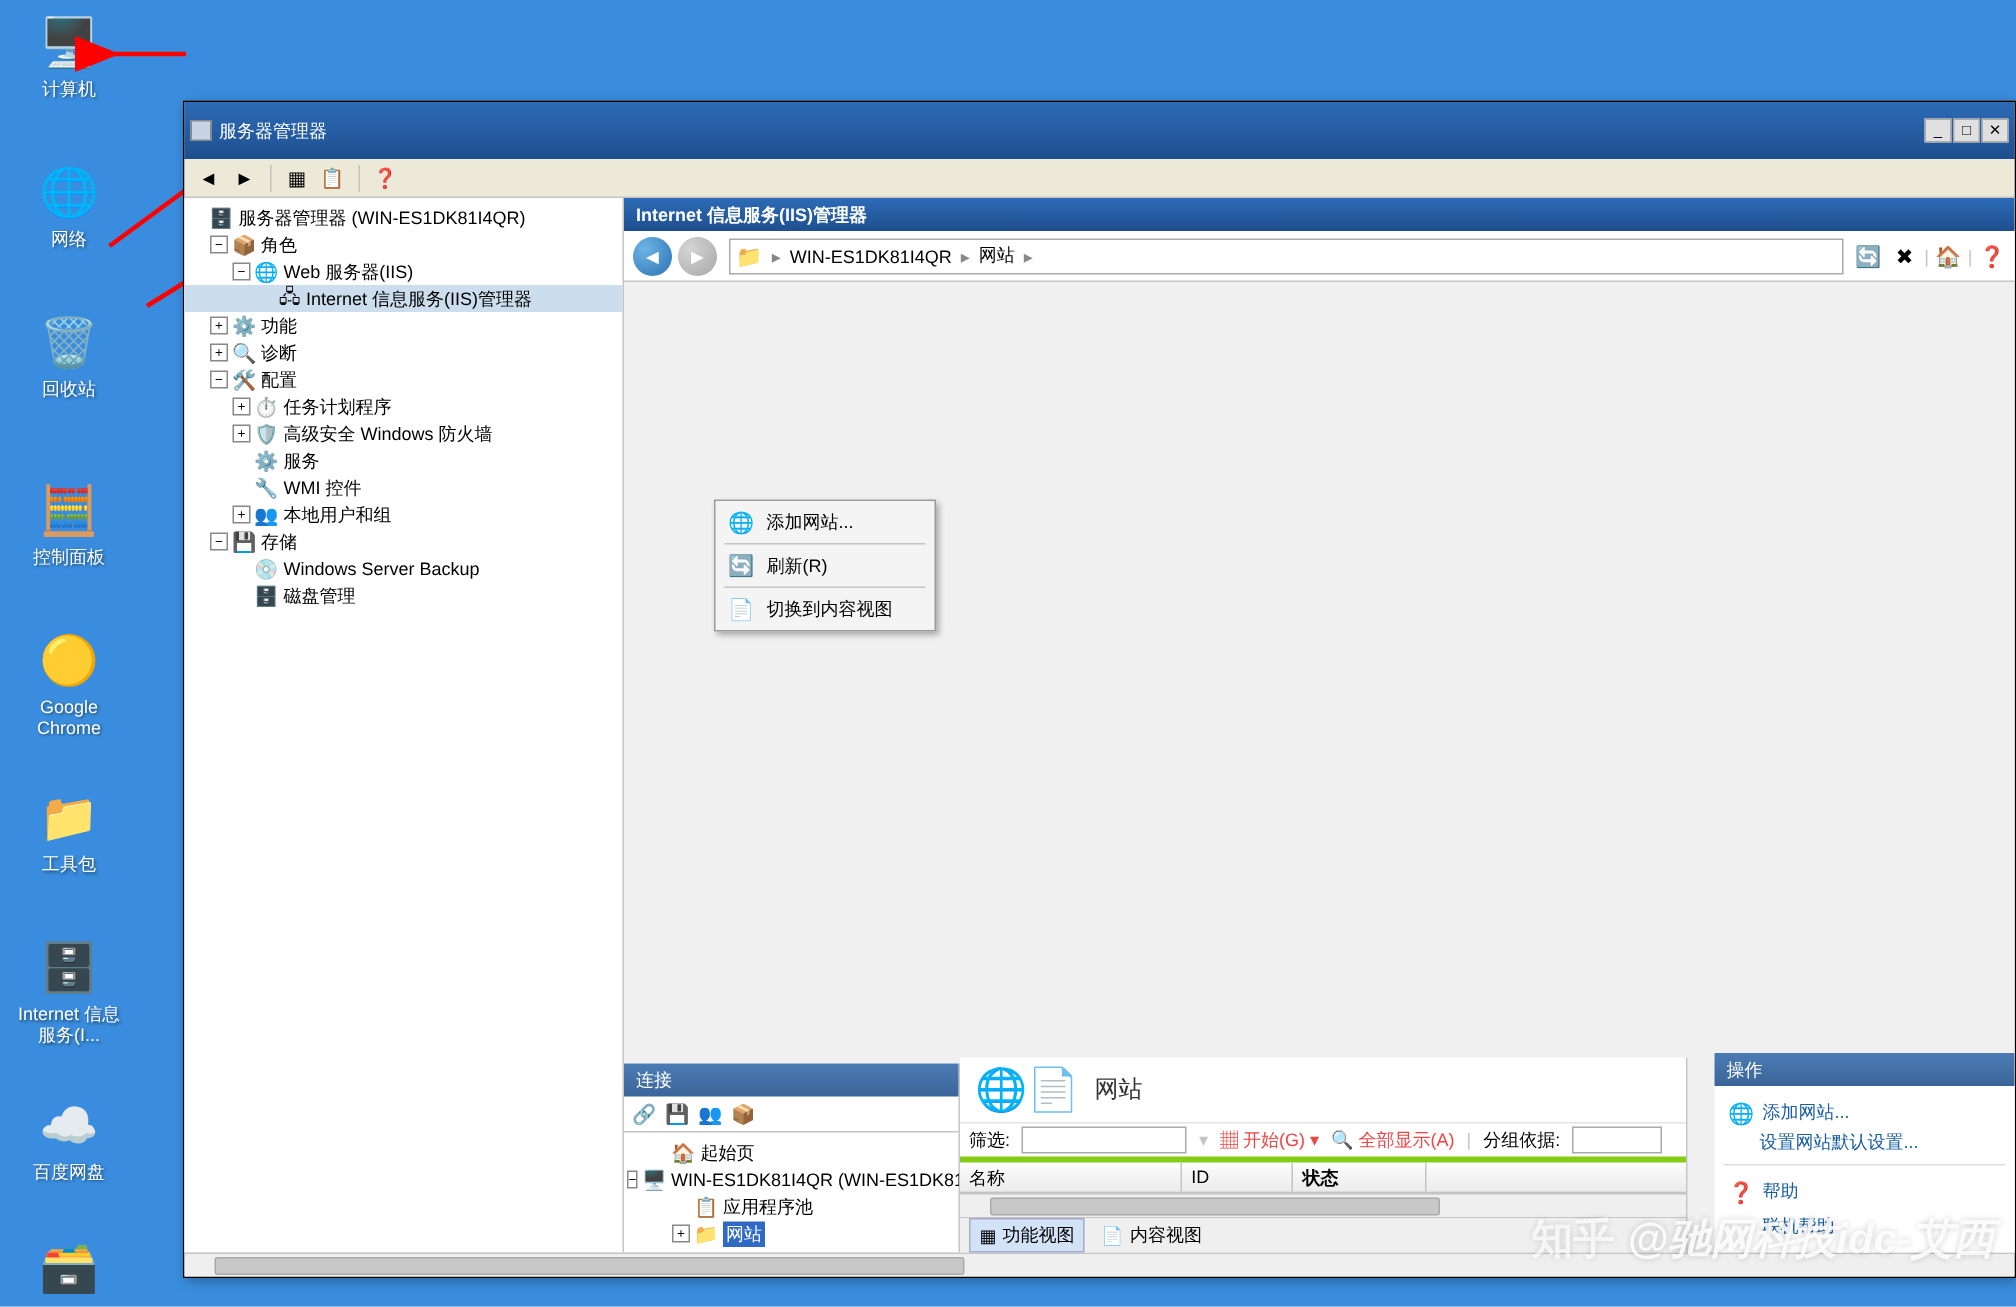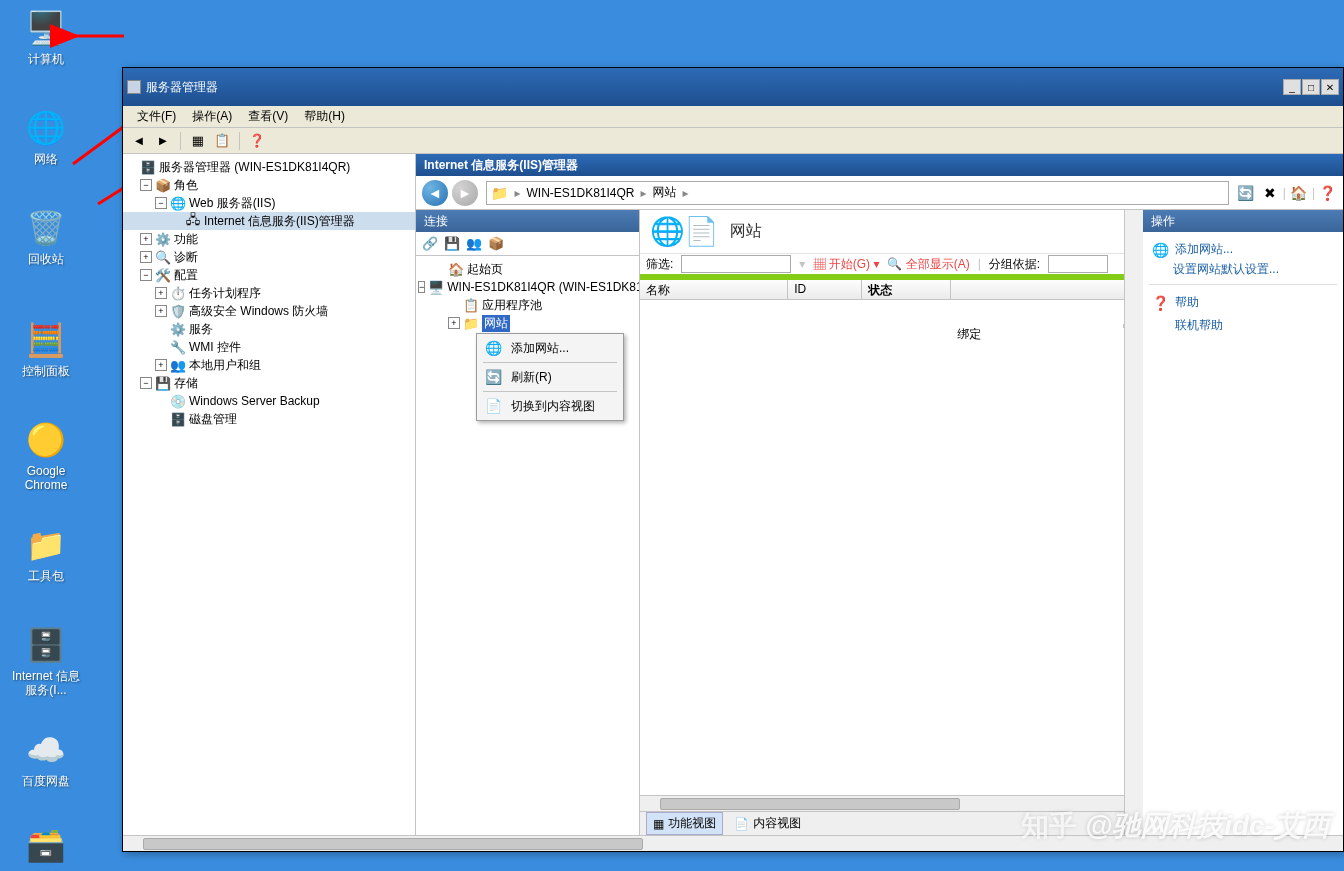--- a/index.html
+++ b/index.html
@@ -32,33 +32,33 @@
 .iis-title { height: 22px; background: linear-gradient(to bottom, #2d6bb6, #1e4f8f); color: #fff; display: flex; align-items: center; padding: 0 8px; font-weight: bold; font-size: 12px; position: relative; }
 .iis-navbar { height: 34px; background: #fff; border-bottom: 1px solid #c4c4c4; display: flex; align-items: center; padding: 0 4px; }
 .nav-btn { width: 26px; height: 26px; border-radius: 50%; background: radial-gradient(circle at 30% 30%, #6eb5e4, #2a72b3); display: flex; align-items: center; justify-content: center; color: #fff; font-size: 14px; margin: 0 2px; cursor: pointer; }
 .nav-btn.dis { background: radial-gradient(circle at 30% 30%, #d4d4d4, #a8a8a8); }
 .crumb-bar { flex: 1; height: 24px; border: 1px solid #aaa; margin: 0 6px; display: flex; align-items: center; padding: 0 4px; background: #fff; }
 .crumb-bar .cic { margin-right: 4px; font-size: 14px; }
 .crumb-bar .citem { padding: 0 4px; cursor: pointer; }
 .crumb-bar .csep { color: #888; padding: 0 2px; }
 .nav-right { display: flex; align-items: center; gap: 2px; }
 .nav-right .nbtn { width: 22px; height: 22px; display: flex; align-items: center; justify-content: center; cursor: pointer; font-size: 14px; }
-.iis-body { flex: 1; display: flex; min-height: 0; }
+.iis-body { flex: 1; display: flex; min-height: 0; align-items: flex-end; }
 .iis-conn { width: 224px; border-right: 1px solid #c4c4c4; background: #fff; display: flex; flex-direction: column; }
 .iis-conn-hdr { height: 22px; background: linear-gradient(to bottom, #4c7bb4, #3a6599); color: #fff; display: flex; align-items: center; padding: 0 8px; font-size: 12px; }
 .iis-conn-tb { height: 24px; border-bottom: 1px solid #c4c4c4; display: flex; align-items: center; padding: 0 4px; gap: 2px; }
 .iis-conn-tb .ctb { width: 20px; height: 20px; display: flex; align-items: center; justify-content: center; cursor: pointer; font-size: 13px; }
 .iis-conn-tree { flex: 1; overflow: auto; padding: 4px 2px; position: relative; }
 .iis-tree-row { display: flex; align-items: center; height: 18px; cursor: pointer; white-space: nowrap; }
 .iis-tree-row.selected .tlbl { background: #316ac5; color: #fff; padding: 0 2px; }
 .iis-main { flex: 1; display: flex; flex-direction: column; background: #fff; border-right: 1px solid #c4c4c4; min-width: 0; }
 .iis-main-hdr { height: 44px; display: flex; align-items: center; padding: 0 10px; gap: 10px; border-bottom: 1px solid #e4e4e4; }
 .iis-main-hdr .hic { font-size: 28px; }
 .iis-main-hdr .htxt { font-size: 16px; color: #333; }
-.iis-filter { height: 26px; display: flex; align-items: center; padding: 0 6px; gap: 8px; border-bottom: 6px solid #84cc16; font-size: 12px; }
+.iis-filter { height: 26px; display: flex; align-items: center; padding: 0 6px; gap: 8px; border-bottom: 4px solid #84cc16; font-size: 12px; }
 .iis-filter input { height: 18px; width: 110px; border: 1px solid #aaa; padding: 0 3px; font-size: 12px; }
 .iis-filter .fb { color: #ef4444; cursor: pointer; }
 .iis-grid { flex: 1; display: flex; flex-direction: column; overflow: auto; }
 .grid-hdr { display: flex; height: 20px; background: linear-gradient(to bottom, #fdfdfd, #ebebeb); border-bottom: 1px solid #c4c4c4; font-size: 12px; }
 .grid-hdr .gh { border-right: 1px solid #c4c4c4; padding: 2px 6px; cursor: pointer; }
 .grid-row { display: flex; height: 18px; align-items: center; font-size: 12px; }
 .grid-row .gc { padding: 0 6px; white-space: nowrap; overflow: hidden; }
 .grid-row .gic { display: inline-flex; width: 14px; height: 14px; align-items: center; justify-content: center; margin-right: 3px; font-size: 12px; }
 .iis-actions { width: 200px; background: #fff; display: flex; flex-direction: column; margin-left: 18px; }
 .iis-act-hdr { height: 22px; background: linear-gradient(to bottom, #4c7bb4, #3a6599); color: #fff; display: flex; align-items: center; padding: 0 8px; font-size: 12px; }
@@ -160,26 +160,20 @@
 <div class="window">
   <div class="titlebar">
     <div class="ticon"></div>
     <span>服务器管理器</span>
     <div class="tbtns">
       <div class="tbtn">_</div>
       <div class="tbtn">□</div>
       <div class="tbtn">✕</div>
     </div>
   </div>
-  <div class="menubar" id="menubar">
-      <div class="mitem">文件(F)</div>
-      <div class="mitem">操作(A)</div>
-      <div class="mitem">查看(V)</div>
-      <div class="mitem">帮助(H)</div>
-    </div>
   <div class="toolbar">
     <div class="tb">◄</div>
     <div class="tb">►</div>
     <div class="sep"></div>
     <div class="tb">▦</div>
     <div class="tb">📋</div>
     <div class="sep"></div>
     <div class="tb">❓</div>
   </div>
   <div class="body">

